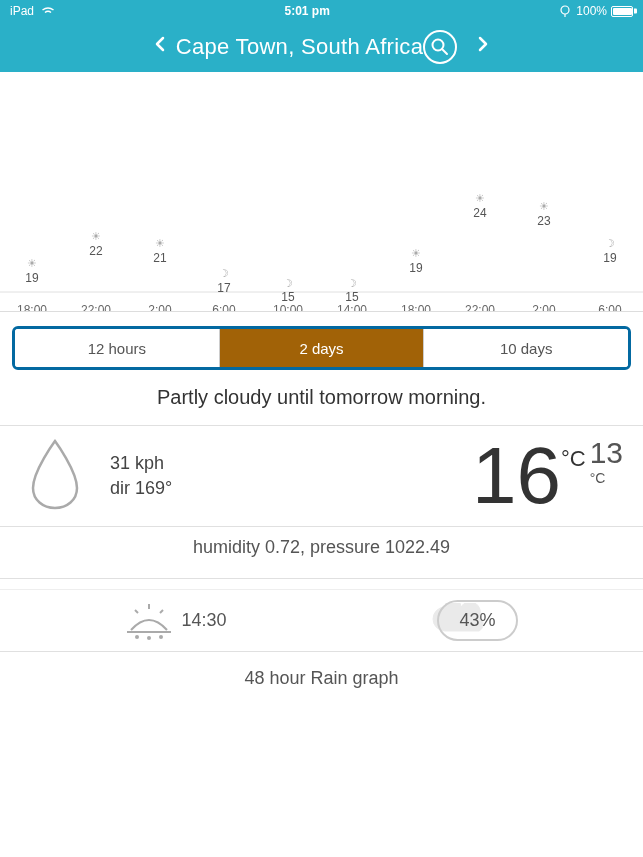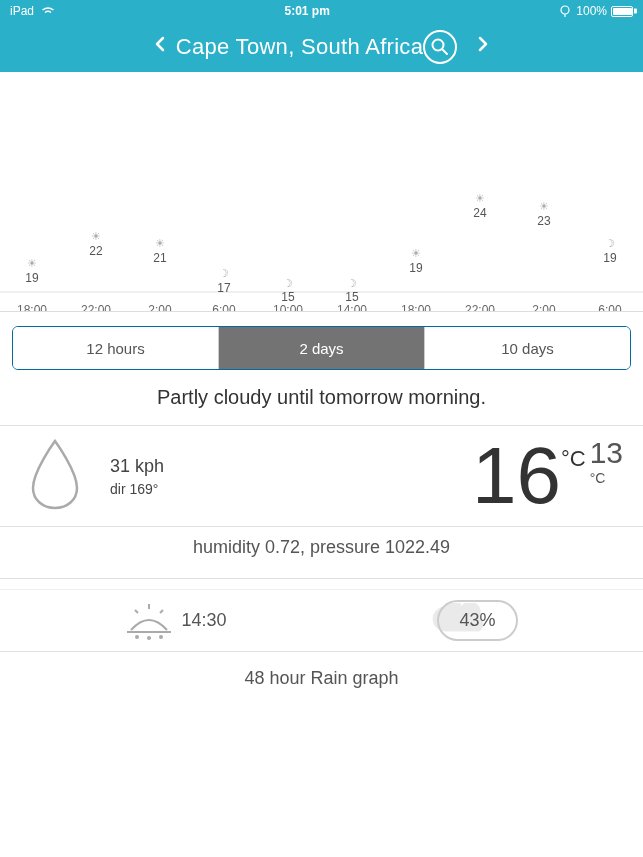--- a/index.html
+++ b/index.html
@@ -97,39 +97,39 @@
       position: relative;
       height: 240px;
       overflow: hidden;
       border-bottom: 1px solid #ddd;
     }
 
     
     .time-selector {
       display: flex;
       margin: 14px 12px;
-      border: 1px solid #0369a1;
+      border: 3px solid #0369a1;
       border-radius: 6px;
       overflow: hidden;
       height: 44px;
     }
     .time-option {
       flex: 1;
       display: flex;
       align-items: center;
       justify-content: center;
       font-size: 15px;
       color: #555;
       cursor: pointer;
       border-right: 1px solid #ccc;
       background: #fff;
     }
     .time-option:last-child { border-right: none; }
     .time-option.active {
-      background: #737373;
+      background: #a16207;
       color: white;
     }
 
     
     .weather-summary {
       text-align: center;
       font-size: 20px;
       color: #333;
       margin: 16px 20px;
       font-weight: 300;
@@ -152,21 +152,21 @@
     .wind-info {
       display: flex;
       flex-direction: column;
       gap: 4px;
     }
     .wind-speed {
       font-size: 18px;
       color: #444;
     }
     .wind-dir {
-      font-size: 14px;
+      font-size: 18px;
       color: #444;
     }
     .temp-display {
       display: flex;
       align-items: flex-start;
       margin-left: auto;
     }
     .temp-main {
       font-size: 80px;
       font-weight: 200;

